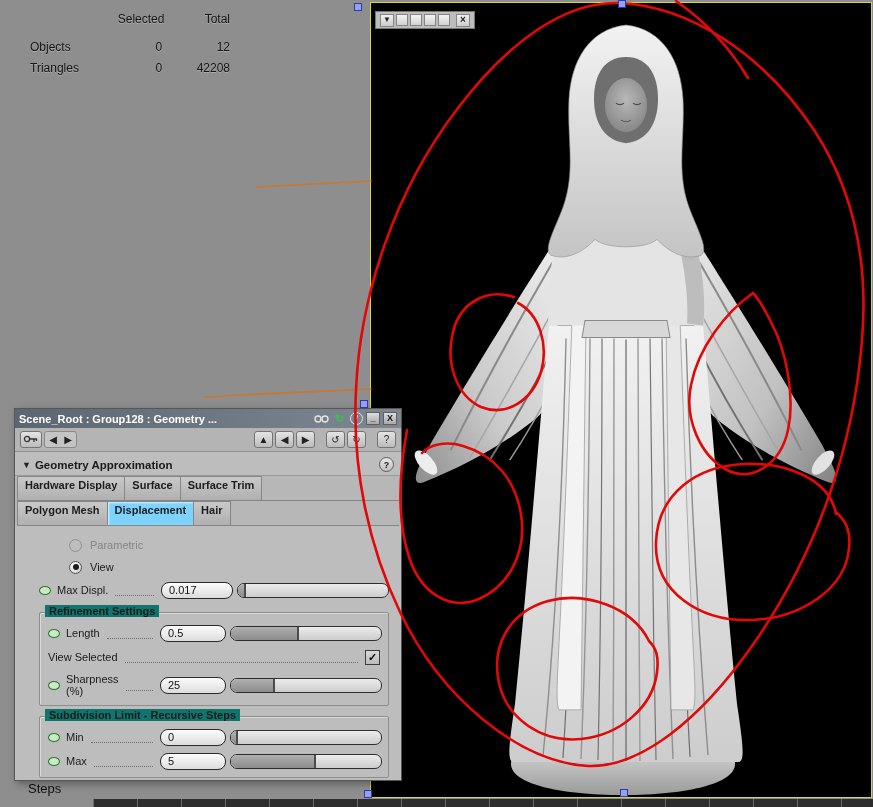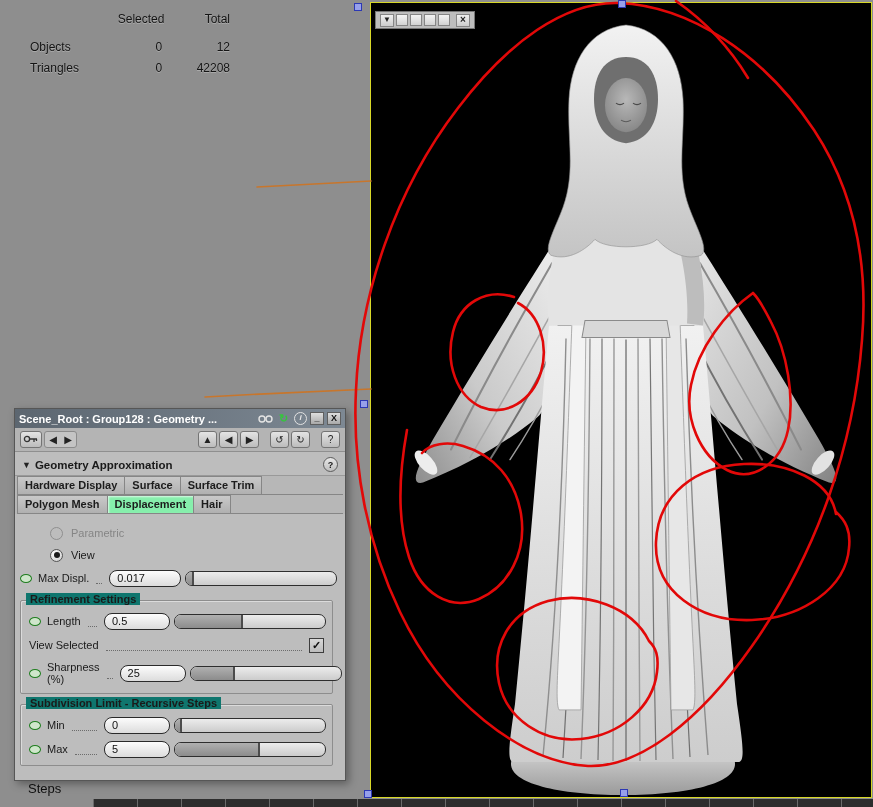--- a/index.html
+++ b/index.html
@@ -34,21 +34,21 @@
   svg.overlay{position:absolute;left:0;top:0;z-index:25;pointer-events:none;}
   .handle{position:absolute;width:8px;height:8px;background:#97a0ea;border:1px solid #2c38b4;
     box-sizing:border-box;z-index:30;}
 
   
   .result{position:absolute;left:28px;top:781px;font-size:13px;color:#101010;z-index:4;}
   .bottom-strip{position:absolute;left:93px;top:799px;width:780px;height:8px;background:#2d2d2d;
     background-image:repeating-linear-gradient(90deg,#6a6a6a 0 1px,transparent 1px 44px);z-index:15;}
 
   
-  .pe{position:absolute;left:14px;top:408px;width:332px;height:373px;background:#bdbdbd;
+  .pe{position:absolute;left:14px;top:408px;width:388px;height:373px;background:#bdbdbd;
     border:1px solid #565656;box-shadow:3px 3px 8px rgba(0,0,0,.35);
     font-size:11px;color:#1a1a1a;z-index:20;box-sizing:border-box;}
   .pe-title{height:19px;background:linear-gradient(90deg,#5c6670,#7d8893);display:flex;
     align-items:center;padding:0 4px;color:#ffffff;font-weight:bold;gap:3px;}
   .pe-title-text{font-size:11px;white-space:nowrap;overflow:hidden;}
   .tb-ico{display:inline-flex;align-items:center;justify-content:center;width:15px;height:13px;}
   .tb-recycle{color:#35c53d;font-weight:bold;font-size:11px;}
   .tb-info{width:11px;height:11px;border:1px solid #e2e2e2;border-radius:50%;color:#e8e8e8;
     font-size:8px;line-height:10px;text-align:center;font-style:italic;}
   .tb-btn{width:14px;height:13px;background:linear-gradient(#dedede,#a9a9a9);border:1px solid #5f5f5f;
@@ -63,25 +63,25 @@
   .tgroup .tbtn{border:none;background:none;height:14px;min-width:14px;}
   .gap{width:7px;}
   .pe-section{display:flex;align-items:center;padding:5px 7px 3px 7px;gap:4px;
     border-bottom:1px solid #999;}
   .sec-arrow{font-size:9px;color:#222;}
   .sec-title{font-weight:bold;font-size:11.5px;}
   .sec-help{width:13px;height:13px;border:1px solid #5c5c5c;border-radius:50%;
     background:linear-gradient(#e8e8e8,#bfbfbf);font-size:9px;font-weight:bold;display:grid;
     place-items:center;}
   .tabs{display:flex;padding:0 2px;background:#b7b7b7;}
-  .tab{border:1px solid #868686;background:linear-gradient(#c9c9c9,#b0b0b0);padding:2px 7px 3px;
+  .tab{border:1px solid #868686;background:linear-gradient(#c9c9c9,#b0b0b0);padding:2px 7px 9px;
     font-weight:bold;font-size:11px;color:#1c1c1c;margin-right:-1px;white-space:nowrap;}
-  .tab.active{background:#86efac;box-shadow:inset 1px 1px 2px rgba(255,255,255,.7);}
+  .tab.active{background:#7dd3fc;box-shadow:inset 1px 1px 2px rgba(255,255,255,.7);}
   .tabs .fill{flex:1;border-bottom:1px solid #868686;}
-  .pe-content{padding:8px 12px 0 5px;}
+  .pe-content{padding:8px 12px 0 24px;}
   .radio-row{display:flex;align-items:center;gap:8px;height:22px;margin-left:30px;}
   .radio{width:11px;height:11px;border-radius:50%;border:1px solid #555;
     background:radial-gradient(circle at 35% 30%,#ffffff,#c9c9c9);position:relative;flex:none;}
   .radio.on::after{content:"";position:absolute;inset:2.5px;background:#1b1b1b;border-radius:50%;}
   .radio.disabled{border-color:#8f8f8f;background:#bdbdbd;}
   .radio-row.disabled .rlabel{color:#858585;}
   .field-row{display:flex;align-items:center;height:24px;gap:4px;}
   .divot{width:10px;height:7px;border:1px solid #1f7d1f;border-radius:50%;
     background:#cfe6cb;flex:none;margin-right:2px;}
   .flabel{white-space:nowrap;}

